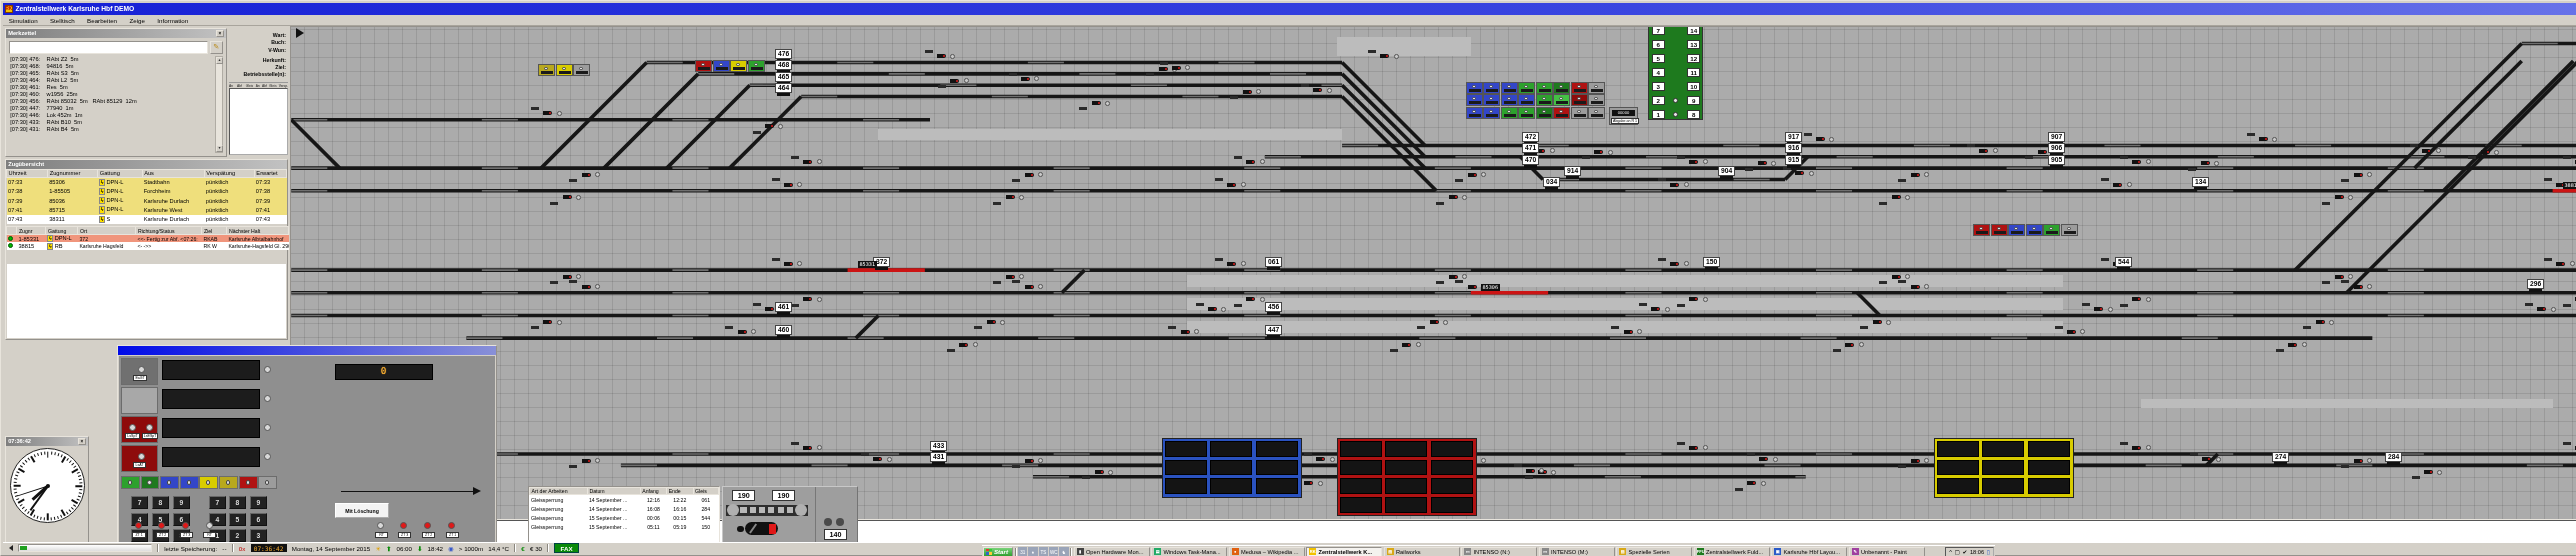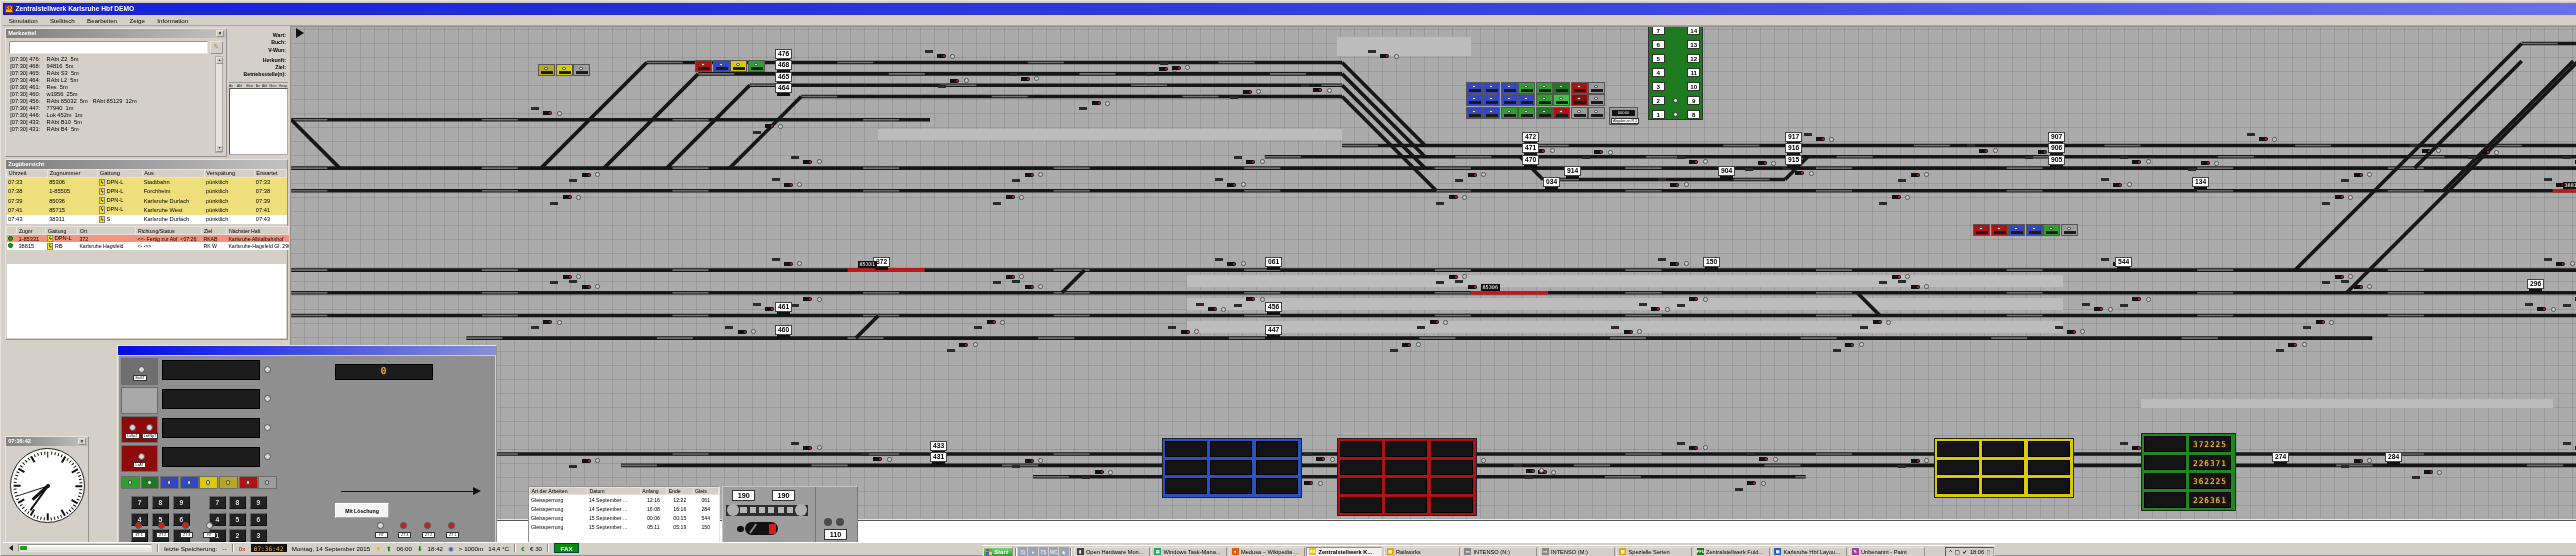--- a/index.html
+++ b/index.html
@@ -1221,30 +1221,20 @@
         <div style="position: absolute; left: 2.1px; top: 2.1px; width: 42px; height: 15.5px; background: rgb(20, 20, 20); border: 0.5px solid rgb(0, 0, 0); text-align: center; line-height: 15.5px;"></div>
         <div style="position: absolute; left: 47px; top: 2.1px; width: 42px; height: 15.5px; background: rgb(20, 20, 20); border: 0.5px solid rgb(0, 0, 0); text-align: center; line-height: 15.5px;"></div>
         <div style="position: absolute; left: 93px; top: 2.1px; width: 42px; height: 15.5px; background: rgb(20, 20, 20); border: 0.5px solid rgb(0, 0, 0); text-align: center; line-height: 15.5px;"></div>
         <div style="position: absolute; left: 2.1px; top: 20.6px; width: 42px; height: 15.5px; background: rgb(20, 20, 20); border: 0.5px solid rgb(0, 0, 0); text-align: center; line-height: 15.5px;"></div>
         <div style="position: absolute; left: 47px; top: 20.6px; width: 42px; height: 15.5px; background: rgb(20, 20, 20); border: 0.5px solid rgb(0, 0, 0); text-align: center; line-height: 15.5px;"></div>
         <div style="position: absolute; left: 93px; top: 20.6px; width: 42px; height: 15.5px; background: rgb(20, 20, 20); border: 0.5px solid rgb(0, 0, 0); text-align: center; line-height: 15.5px;"></div>
         <div style="position: absolute; left: 2.1px; top: 39px; width: 42px; height: 15.5px; background: rgb(20, 20, 20); border: 0.5px solid rgb(0, 0, 0); text-align: center; line-height: 15.5px;"></div>
         <div style="position: absolute; left: 47px; top: 39px; width: 42px; height: 15.5px; background: rgb(20, 20, 20); border: 0.5px solid rgb(0, 0, 0); text-align: center; line-height: 15.5px;"></div>
         <div style="position: absolute; left: 93px; top: 39px; width: 42px; height: 15.5px; background: rgb(20, 20, 20); border: 0.5px solid rgb(0, 0, 0); text-align: center; line-height: 15.5px;"></div>
       </div>
-      <div style="position: absolute; left: 1850px; top: 406px; width: 95px; height: 78px; background: rgb(30, 138, 30); border: 0.5px solid rgb(34, 34, 34); z-index: 6;">
-        <div style="position: absolute; left: 2.1px; top: 2.1px; width: 42px; height: 15.5px; background: rgb(20, 20, 20); border: 0.5px solid rgb(0, 0, 0); text-align: center; line-height: 15.5px;"></div>
-        <div style="position: absolute; left: 47px; top: 2.1px; width: 42px; height: 15.5px; background: rgb(20, 20, 20); border: 0.5px solid rgb(0, 0, 0); text-align: center; line-height: 15.5px;"><span class="led" style="font-size: 7.7px;">372225</span></div>
-        <div style="position: absolute; left: 2.1px; top: 20.6px; width: 42px; height: 15.5px; background: rgb(20, 20, 20); border: 0.5px solid rgb(0, 0, 0); text-align: center; line-height: 15.5px;"></div>
-        <div style="position: absolute; left: 47px; top: 20.6px; width: 42px; height: 15.5px; background: rgb(20, 20, 20); border: 0.5px solid rgb(0, 0, 0); text-align: center; line-height: 15.5px;"><span class="led" style="font-size: 7.7px;">226371</span></div>
-        <div style="position: absolute; left: 2.1px; top: 39px; width: 42px; height: 15.5px; background: rgb(20, 20, 20); border: 0.5px solid rgb(0, 0, 0); text-align: center; line-height: 15.5px;"></div>
-        <div style="position: absolute; left: 47px; top: 39px; width: 42px; height: 15.5px; background: rgb(20, 20, 20); border: 0.5px solid rgb(0, 0, 0); text-align: center; line-height: 15.5px;"><span class="led" style="font-size: 7.7px;">362225</span></div>
-        <div style="position: absolute; left: 2.1px; top: 58px; width: 42px; height: 15.5px; background: rgb(20, 20, 20); border: 0.5px solid rgb(0, 0, 0); text-align: center; line-height: 15.5px;"></div>
-        <div style="position: absolute; left: 47px; top: 58px; width: 42px; height: 15.5px; background: rgb(20, 20, 20); border: 0.5px solid rgb(0, 0, 0); text-align: center; line-height: 15.5px;"><span class="led" style="font-size: 7.7px;">226361</span></div>
-      </div>
       <div class="pointer" style="left: 5.2px; top: 1px;"></div>
     </div>
   <div id="bottomstrip"></div>
 
   <div id="arb-table">
     <table style="width:100%;" id="arb-inner">
         <tbody>
           <tr>
             <th style="width: 57px;">Art der Arbeiten</th>
             <th style="width: 52px;">Datum</th>
@@ -1297,21 +1287,21 @@
         <div style="position: absolute; left: 1px; top: -1px; width: 12.4px; height: 12.4px; border-radius: 50%; background: rgb(176, 176, 176);"></div>
         <div style="position: absolute; right: 1px; top: -1px; width: 12.4px; height: 12.4px; border-radius: 50%; background: rgb(176, 176, 176);"></div>
       </div>
       <div style="position: absolute; left: 21.6px; top: 35px; width: 33px; height: 13.4px; background: rgb(17, 17, 17); border-radius: 6.7px;">
         <div style="position: absolute; left: -7.2px; top: 3.6px; width: 6.2px; height: 6.2px; border-radius: 50%; background: rgb(17, 17, 17);"></div>
         <div style="position: absolute; right: 2.1px; top: 1.5px; width: 6.2px; height: 10.3px; background: rgb(224, 24, 24);"></div>
         <div style="position: absolute; left: 7.2px; top: 1px; width: 2.1px; height: 11.3px; background: rgb(136, 136, 136); transform: rotate(35deg);"></div>
       </div>
       <div style="position: absolute; left: 101px; top: 31px; width: 8.2px; height: 8.2px; border-radius: 50%; background: rgb(74, 74, 74);"></div>
       <div style="position: absolute; left: 113px; top: 31px; width: 8.2px; height: 8.2px; border-radius: 50%; background: rgb(74, 74, 74);"></div>
-      <div style="position: absolute; left: 101px; top: 42px; width: 23px; height: 11.3px; background: rgb(255, 255, 255); border: 0.5px solid rgb(51, 51, 51); font-weight: bold; font-size: 7.2px; text-align: center; line-height: 10.8px;">110</div>
+      <div style="position: absolute; left: 101px; top: 42px; width: 23px; height: 11.3px; background: rgb(255, 255, 255); border: 0.5px solid rgb(51, 51, 51); font-weight: bold; font-size: 7.2px; text-align: center; line-height: 10.8px;">140</div>
       <div style="position: absolute; left: 92px; top: 0px; width: 1px; bottom: 0px; background: rgb(119, 119, 119);"></div>
     </div>
 
   <div id="statusbar">
     <span class="spk"></span>
     <div id="sb-vol">
         <i></i>
       </div>
     <span class="sb-sep"></span>
     <span>letzte Speicherung:</span>

